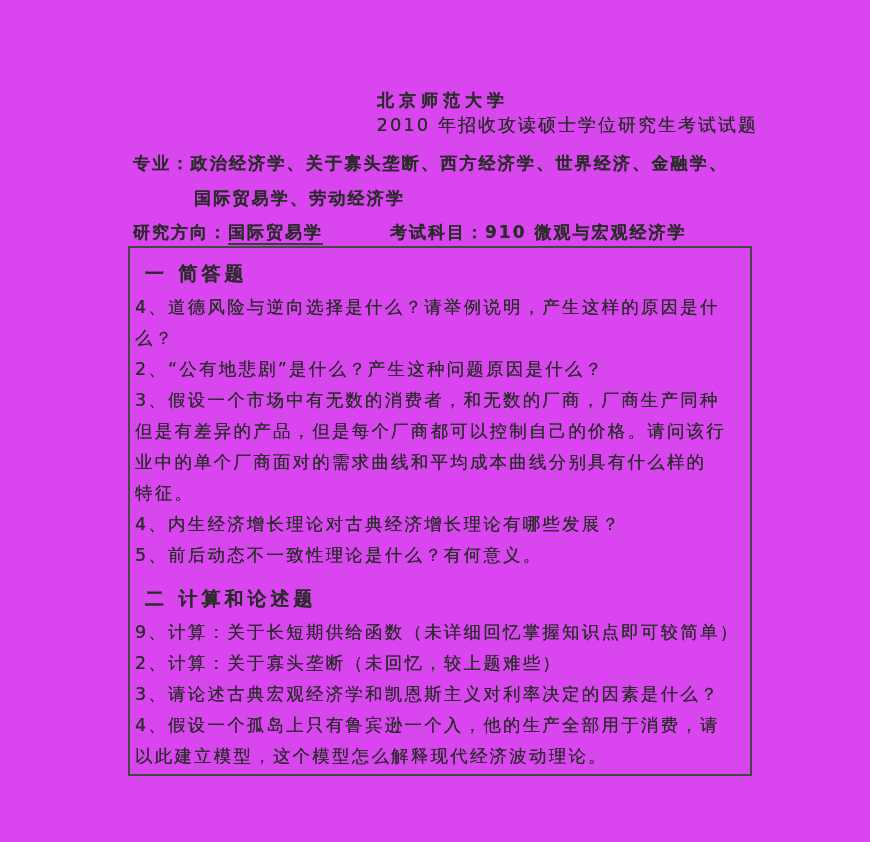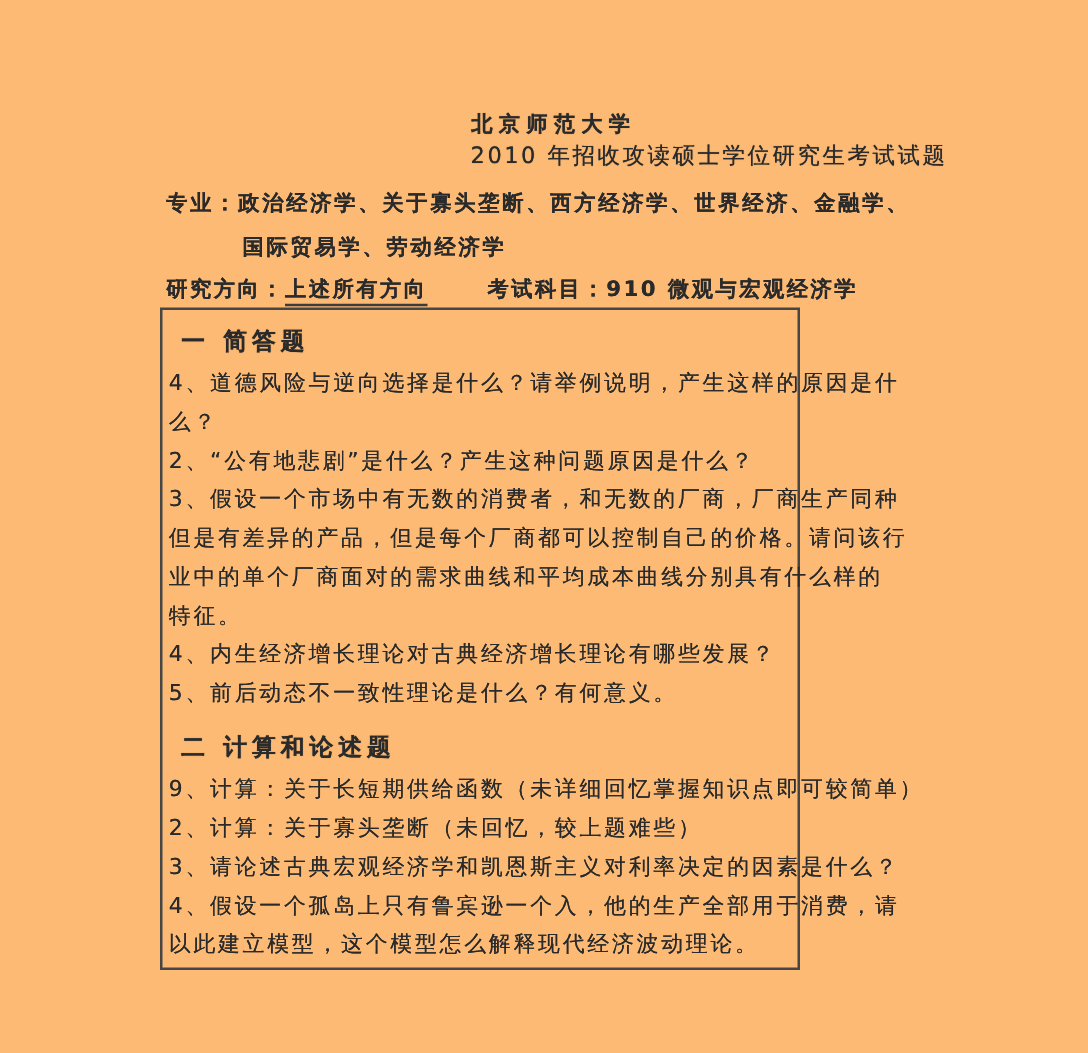--- a/index.html
+++ b/index.html
@@ -4,21 +4,21 @@
 <style>
   html, body {
     margin: 0;
     padding: 0;
     background: #ffffff;
   }
   .scan-page {
     position: relative;
     width: 870px;
     height: 842px;
-    background: #fdba74;
+    background: #d946ef;
     font-family: "DejaVu Sans", sans-serif;
     color: #2a2a2a;
     overflow: hidden;
   }
   
   .header {
     position: absolute;
     left: 128px;
     top: 88px;
     width: 630px;
@@ -74,21 +74,21 @@
     text-shadow: 0 0 0.5px #3a3a3a;
   }
   .meta-left  { position: absolute; left: 5px;  top: 0; }
   .meta-right { position: absolute; left: 262px; top: 0; }
   .underlined { border-bottom: 2px solid #3c3c3c; padding-bottom: 1px; }
   
   .qbox {
     position: absolute;
     left: 128px;
     top: 246px;
-    width: 512px;
+    width: 624px;
     height: 530px;
     border: 2px solid #464646;
     box-sizing: border-box;
     padding: 8px 4px 0 5px;
   }
   .section-heading {
     font-size: 19px;
     font-weight: bold;
     letter-spacing: 4px;
     line-height: 30px;
@@ -113,21 +113,21 @@
 <body>
 
 <div class="scan-page">
 
   <div class="header">
     <div class="uni-title">北京师范大学</div>
     <div class="exam-title">2010 年招收攻读硕士学位研究生考试试题</div>
     <div class="majors-line1">专业：政治经济学、关于寡头垄断、西方经济学、世界经济、金融学、</div>
     <div class="majors-line2">国际贸易学、劳动经济学</div>
     <div class="meta-row">
-      <span class="meta-left"><span>研究方向：</span><span class="underlined">上述所有方向</span></span>
+      <span class="meta-left"><span>研究方向：</span><span class="underlined">国际贸易学</span></span>
       <span class="meta-right"><span>考试科目：</span><span>910 微观与宏观经济学</span></span>
     </div>
   </div>
 
   <div class="qbox">
     <div class="section-heading">一 简答题</div>
     <p class="q-line">4、道德风险与逆向选择是什么？请举例说明，产生这样的原因是什</p>
     <p class="q-line">么？</p>
     <p class="q-line">2、“公有地悲剧”是什么？产生这种问题原因是什么？</p>
     <p class="q-line">3、假设一个市场中有无数的消费者，和无数的厂商，厂商生产同种</p>

